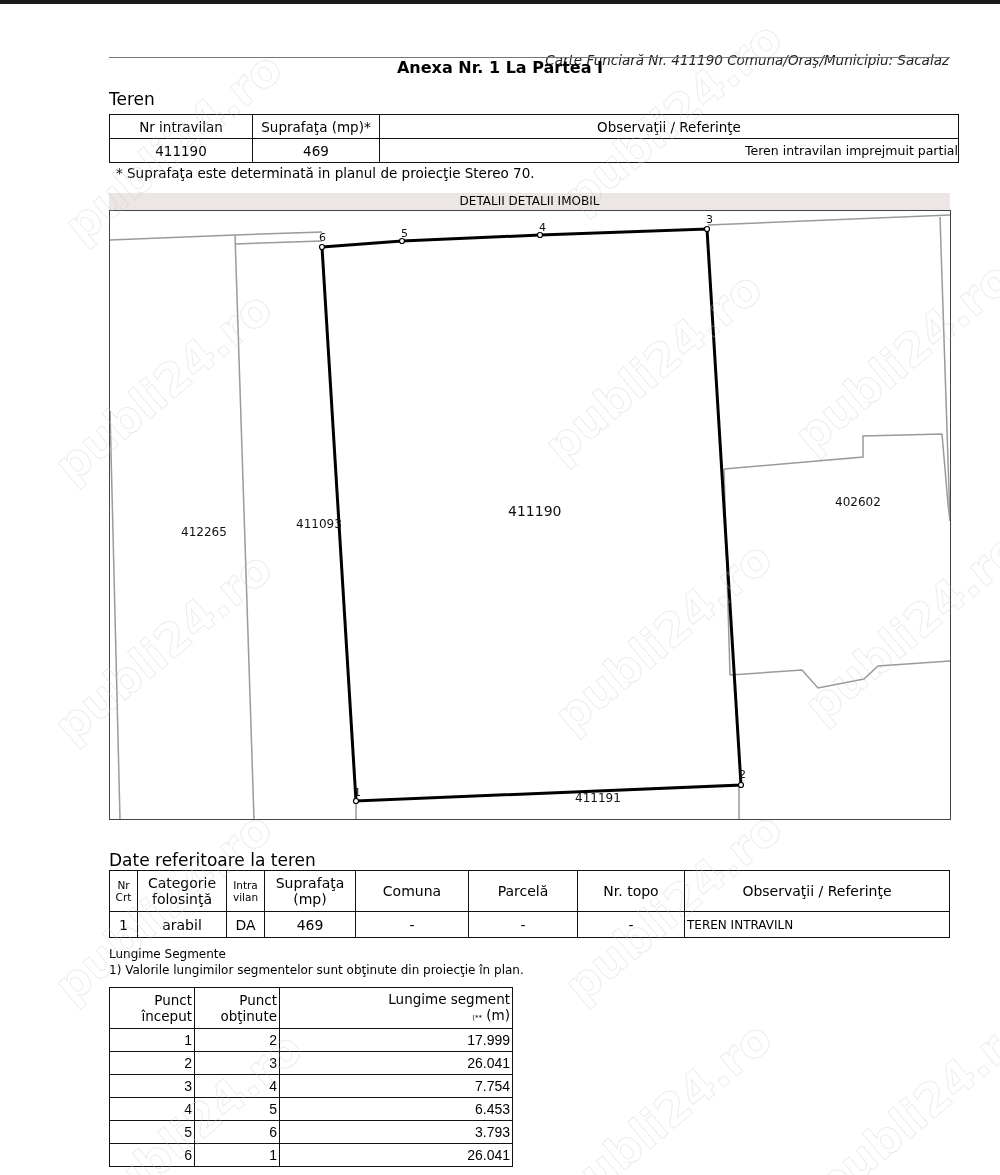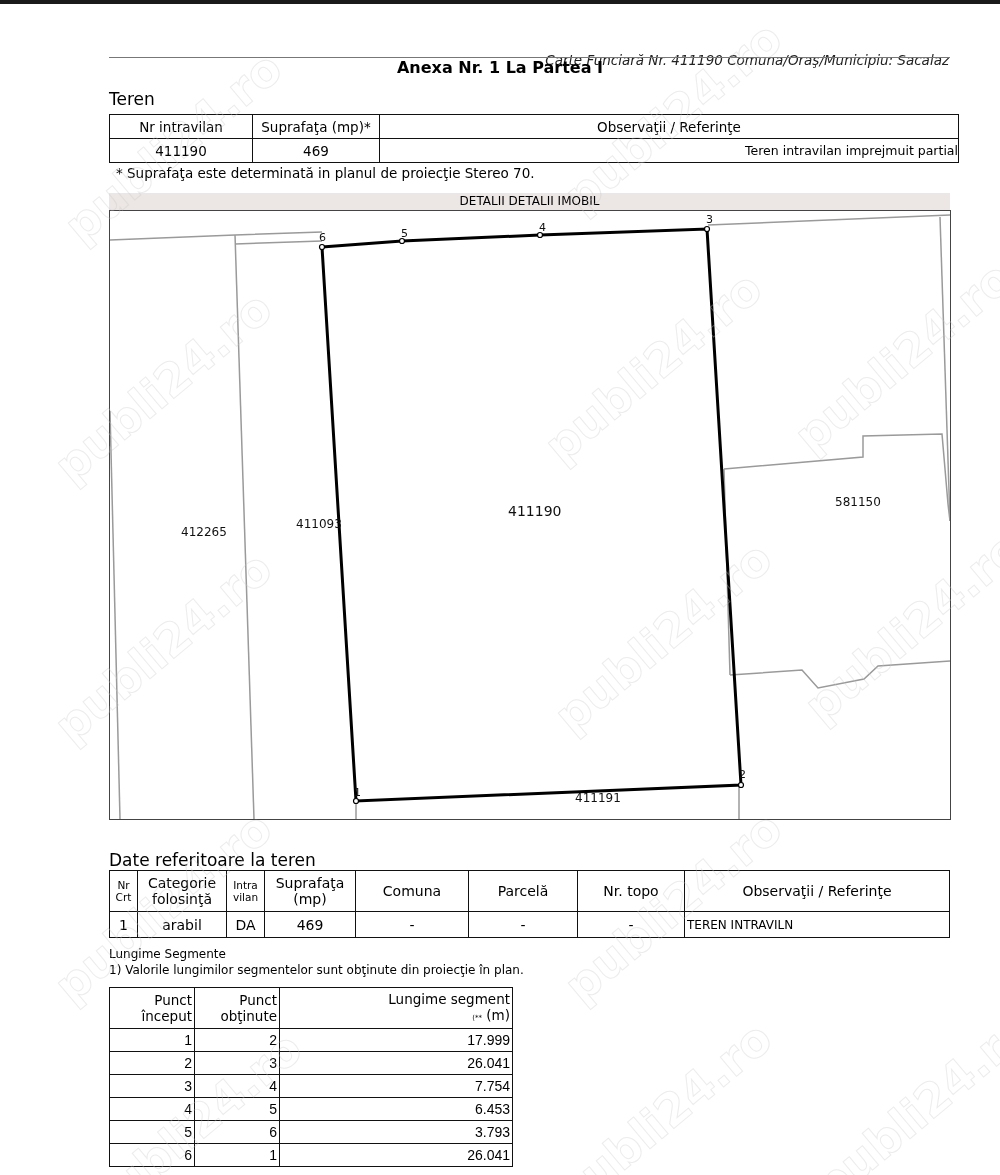--- a/index.html
+++ b/index.html
@@ -110,21 +110,21 @@
   <span class="pt-label" style="left:209px; top:20px;">6</span>
   <span class="pt-label" style="left:291px; top:16px;">5</span>
   <span class="pt-label" style="left:429px; top:10px;">4</span>
   <span class="pt-label" style="left:596px; top:2px;">3</span>
   <span class="pt-label" style="left:629px; top:557px;">2</span>
   <span class="pt-label" style="left:244px; top:575px;">1</span>
 
   <span class="parcel-label main" style="left:398px; top:292px;">411190</span>
   <span class="parcel-label" style="left:71px; top:314px;">412265</span>
   <span class="parcel-label" style="left:186px; top:306px;">411093</span>
-  <span class="parcel-label" style="left:725px; top:284px;">581150</span>
+  <span class="parcel-label" style="left:725px; top:284px;">402602</span>
   <span class="parcel-label" style="left:465px; top:580px;">411191</span>
 </div>
 
 <div class="section-title" style="top:850px;">Date referitoare la teren</div>
 
 <table class="t2">
   <tbody>
       <tr>
     <th class="center small" style="width:27px;">Nr Crt</th>
     <th class="center" style="width:88px; line-height:16px;">Categorie folosinţă</th>

